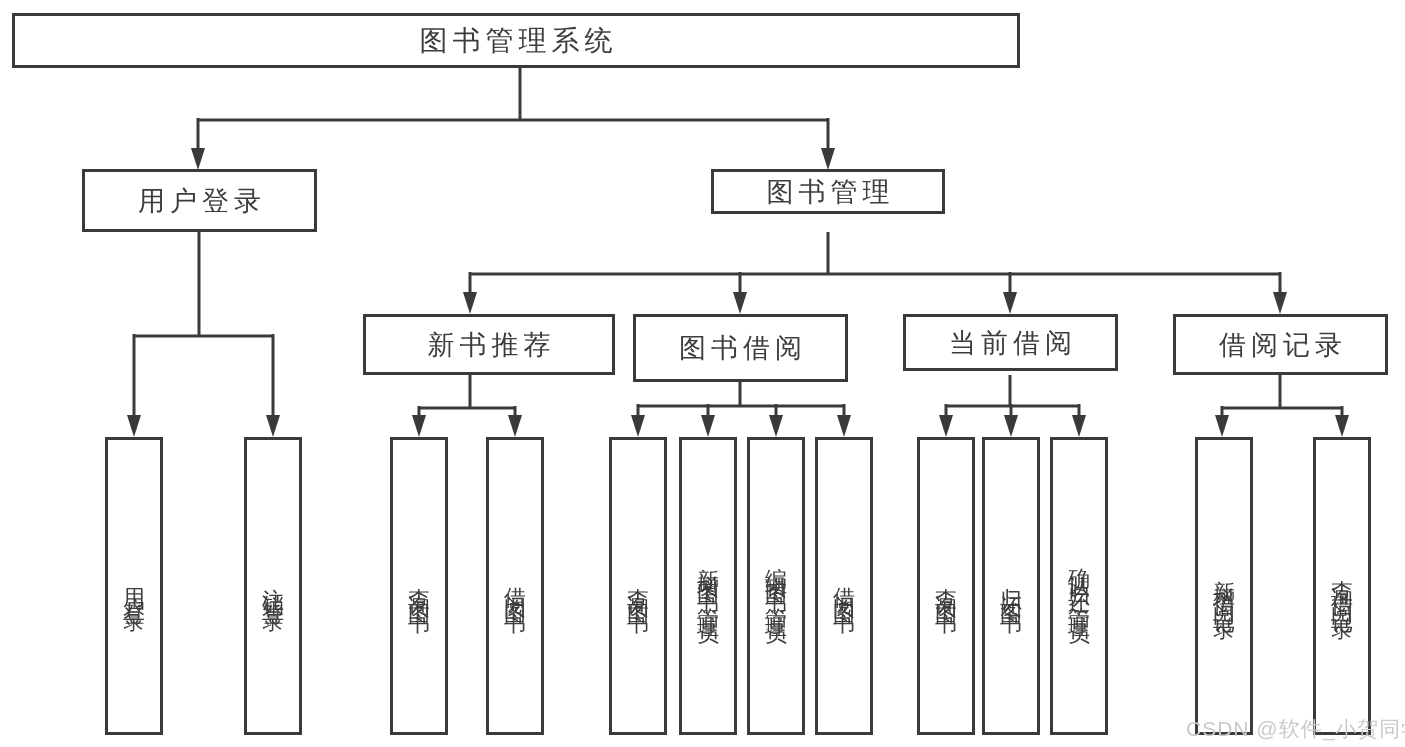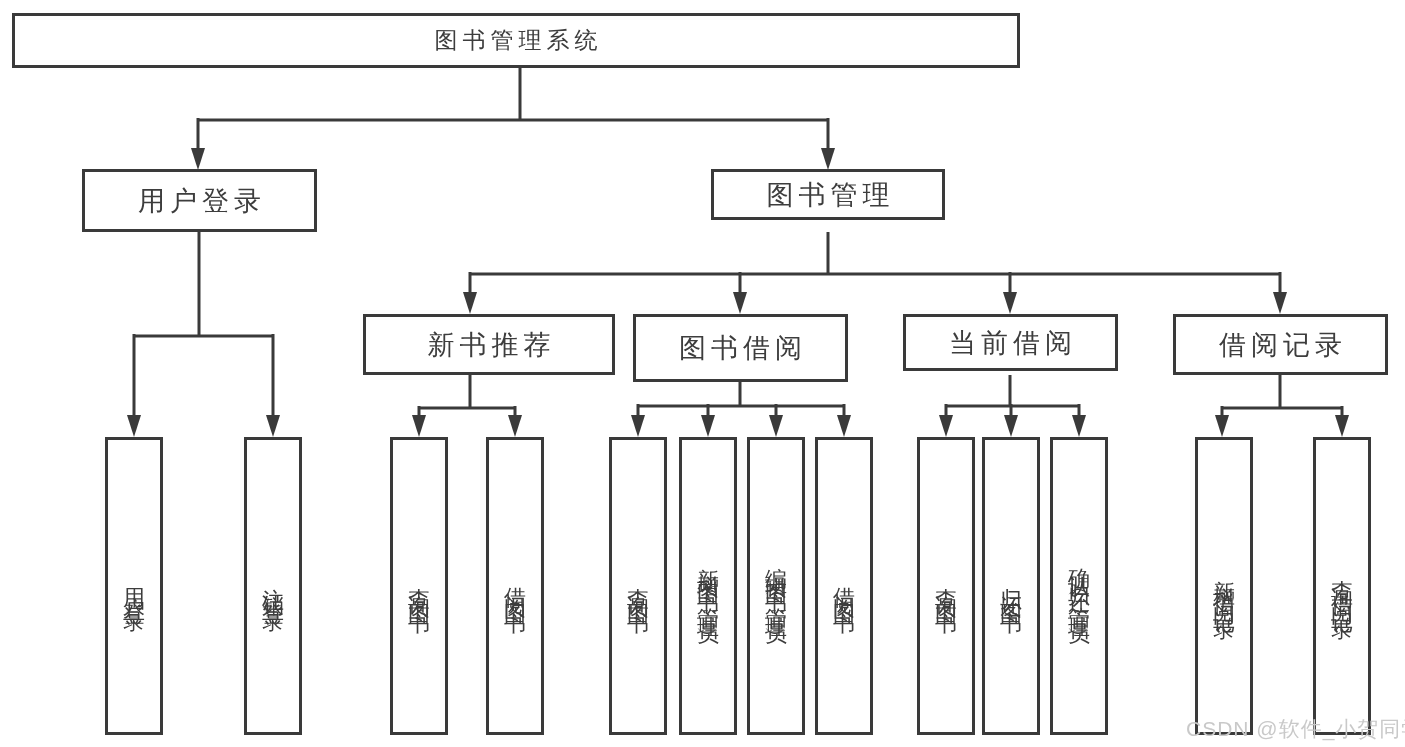--- a/index.html
+++ b/index.html
@@ -40,21 +40,21 @@
     align-items:center;
     justify-content:center;
     color:var(--text);
   }
   .node{
     font-size:27px;
     letter-spacing:5px;
     white-space:nowrap;
   }
   .node span{margin-left:5px;} 
-  .root{font-size:23px;}
+  .root{font-size:28px;}
   .leaf span{
     writing-mode:vertical-rl;
     text-orientation:mixed;
     font-size:22px;
     letter-spacing:8px;
     line-height:1;
     margin-left:0;
   }
   .watermark{
     position:absolute;
@@ -115,21 +115,21 @@
     </g>
   </svg>
 
   <div class="box node root" style="left:12px;top:13px;width:1008px;height:55px">
     <span>图书管理系统</span>
   </div>
 
   <div class="box node" style="left:82px;top:169px;width:235px;height:63px">
     <span>用户登录</span>
   </div>
-  <div class="box node" style="left:711px;top:169px;width:234px;height:51px">
+  <div class="box node" style="left:711px;top:169px;width:234px;height:45px">
     <span>图书管理</span>
   </div>
 
   <div class="box node" style="left:363px;top:314px;width:252px;height:61px">
     <span>新书推荐</span>
   </div>
   <div class="box node" style="left:633px;top:314px;width:215px;height:68px">
     <span>图书借阅</span>
   </div>
   <div class="box node" style="left:903px;top:314px;width:215px;height:57px">

